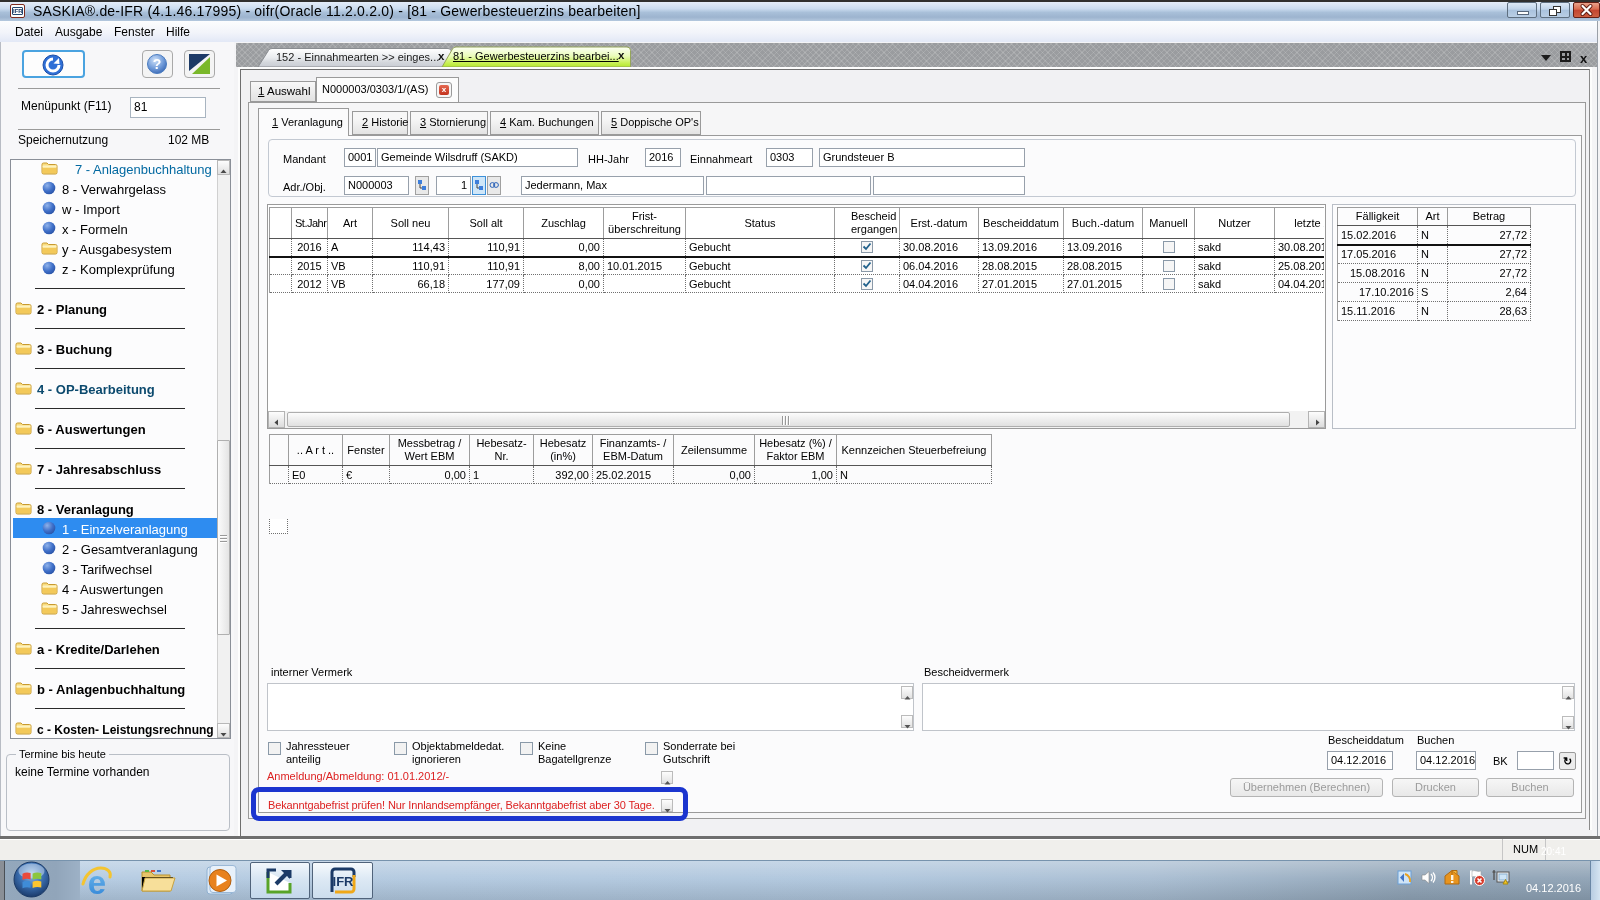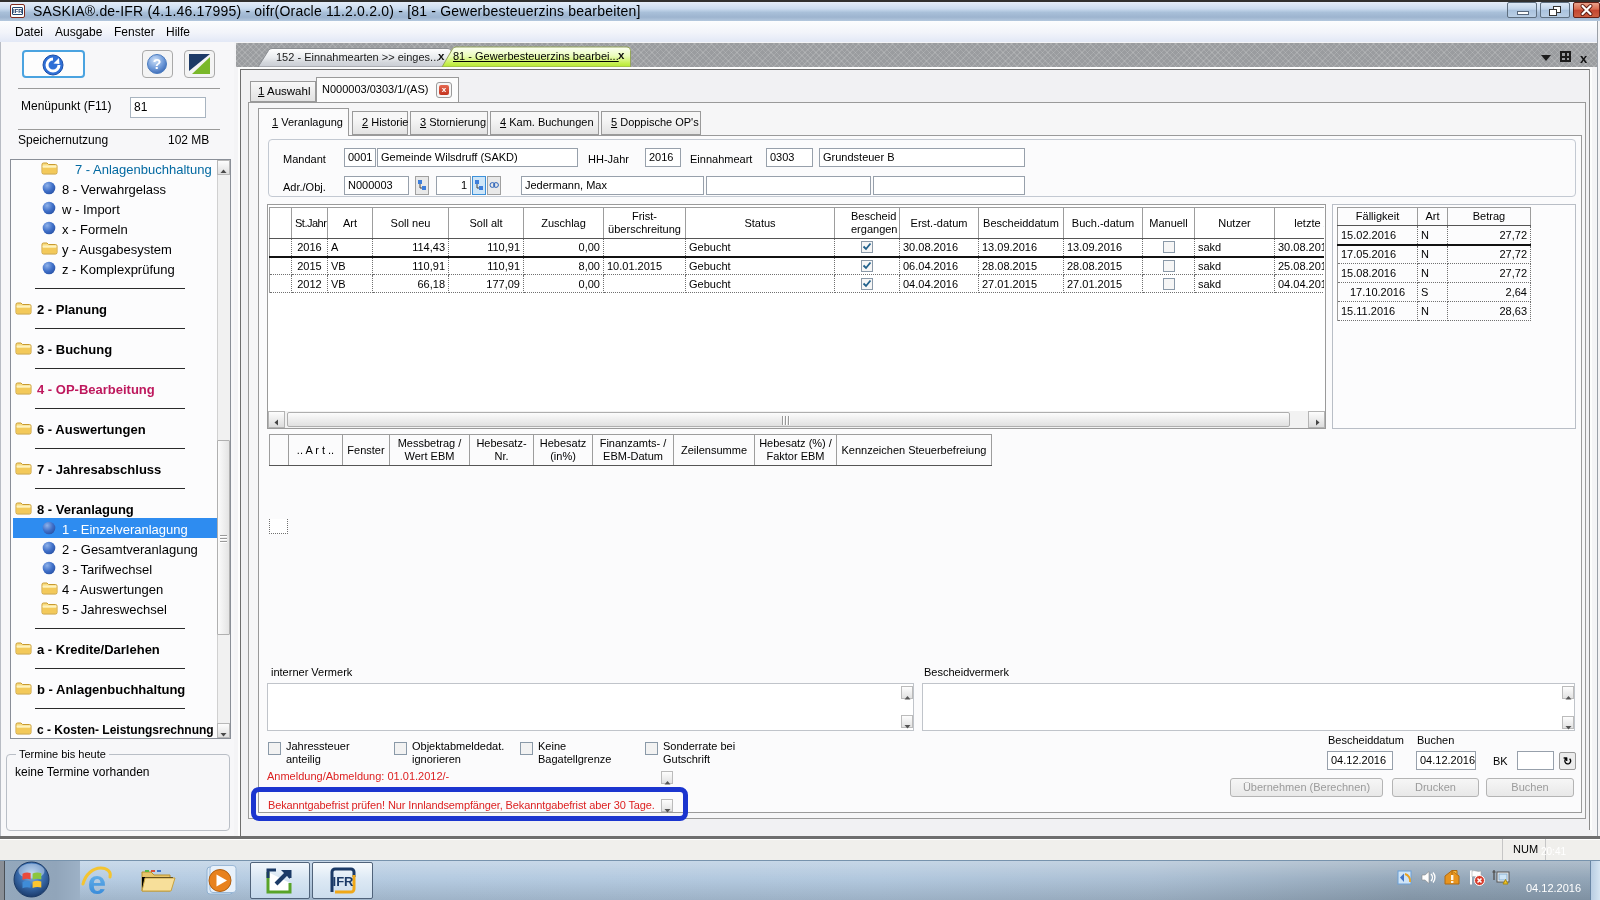--- a/index.html
+++ b/index.html
@@ -156,21 +156,21 @@
       <path d="M1.5 5.5 L15.5 5.5" stroke="#fdf2c0" stroke-width="2"></path>
       <rect x="1.5" y="7" width="14" height="5" fill="#f3c95a"></rect>
     </svg>
     <div class="abs" style="left:26px;top:182px;font-size:13px;font-weight:bold;color:#000;white-space:nowrap;">3 - Buchung</div>
     <div class="abs" style="left:24px;top:208px;width:150px;height:1px;background:#2a2a2a;"></div>
     <svg width="17" height="14" viewBox="0 0 17 14" style="position:absolute;left:4px;top:221px;">
       <path d="M1 3.5 a1.5 1.5 0 0 1 1.5 -1.5 L6 2 L7.5 3.5 L14.5 3.5 a1.5 1.5 0 0 1 1.5 1.5 L16 11.5 a1.5 1.5 0 0 1 -1.5 1.5 L2.5 13 a1.5 1.5 0 0 1 -1.5 -1.5 Z" fill="#f9dc7e" stroke="#c89a30"></path>
       <path d="M1.5 5.5 L15.5 5.5" stroke="#fdf2c0" stroke-width="2"></path>
       <rect x="1.5" y="7" width="14" height="5" fill="#f3c95a"></rect>
     </svg>
-    <div class="abs" style="left:26px;top:222px;font-size:13px;font-weight:bold;color:#be185d;white-space:nowrap;">4 - OP-Bearbeitung</div>
+    <div class="abs" style="left:26px;top:222px;font-size:13px;font-weight:bold;color:#0c4a6e;white-space:nowrap;">4 - OP-Bearbeitung</div>
     <div class="abs" style="left:24px;top:248px;width:150px;height:1px;background:#2a2a2a;"></div>
     <svg width="17" height="14" viewBox="0 0 17 14" style="position:absolute;left:4px;top:261px;">
       <path d="M1 3.5 a1.5 1.5 0 0 1 1.5 -1.5 L6 2 L7.5 3.5 L14.5 3.5 a1.5 1.5 0 0 1 1.5 1.5 L16 11.5 a1.5 1.5 0 0 1 -1.5 1.5 L2.5 13 a1.5 1.5 0 0 1 -1.5 -1.5 Z" fill="#f9dc7e" stroke="#c89a30"></path>
       <path d="M1.5 5.5 L15.5 5.5" stroke="#fdf2c0" stroke-width="2"></path>
       <rect x="1.5" y="7" width="14" height="5" fill="#f3c95a"></rect>
     </svg>
     <div class="abs" style="left:26px;top:262px;font-size:13px;font-weight:bold;color:#000;white-space:nowrap;">6 - Auswertungen</div>
     <div class="abs" style="left:24px;top:288px;width:150px;height:1px;background:#2a2a2a;"></div>
     <svg width="17" height="14" viewBox="0 0 17 14" style="position:absolute;left:4px;top:301px;">
       <path d="M1 3.5 a1.5 1.5 0 0 1 1.5 -1.5 L6 2 L7.5 3.5 L14.5 3.5 a1.5 1.5 0 0 1 1.5 1.5 L16 11.5 a1.5 1.5 0 0 1 -1.5 1.5 L2.5 13 a1.5 1.5 0 0 1 -1.5 -1.5 Z" fill="#f9dc7e" stroke="#c89a30"></path>
@@ -500,26 +500,26 @@
           <td style="border-right: 1px dotted rgb(112, 112, 112); border-bottom: 2px solid rgb(17, 17, 17); border-top: 1px dotted rgb(34, 34, 34); text-align: left;">15.02.2016</td>
           <td style="border-right: 1px dotted rgb(112, 112, 112); border-bottom: 2px solid rgb(17, 17, 17); border-top: 1px dotted rgb(34, 34, 34); text-align: left;">N</td>
           <td style="border-right: 1px dotted rgb(112, 112, 112); border-bottom: 2px solid rgb(17, 17, 17); border-top: 1px dotted rgb(34, 34, 34); text-align: right;">27,72</td>
         </tr>
         <tr style="height: 19px;">
           <td style="border-right: 1px dotted rgb(112, 112, 112); border-bottom: 1px dotted rgb(112, 112, 112); text-align: left;">17.05.2016</td>
           <td style="border-right: 1px dotted rgb(112, 112, 112); border-bottom: 1px dotted rgb(112, 112, 112); text-align: left;">N</td>
           <td style="border-right: 1px dotted rgb(112, 112, 112); border-bottom: 1px dotted rgb(112, 112, 112); text-align: right;">27,72</td>
         </tr>
         <tr style="height: 19px;">
-          <td style="border-right: 1px dotted rgb(112, 112, 112); border-bottom: 1px dotted rgb(112, 112, 112); text-align: left;">15.08.2016</td>
+          <td style="border-right: 1px dotted rgb(112, 112, 112); border-bottom: 1px dotted rgb(112, 112, 112); text-align: center;">15.08.2016</td>
           <td style="border-right: 1px dotted rgb(112, 112, 112); border-bottom: 1px dotted rgb(112, 112, 112); text-align: left;">N</td>
           <td style="border-right: 1px dotted rgb(112, 112, 112); border-bottom: 1px dotted rgb(112, 112, 112); text-align: right;">27,72</td>
         </tr>
         <tr style="height: 19px;">
-          <td style="border-right: 1px dotted rgb(112, 112, 112); border-bottom: 1px dotted rgb(112, 112, 112); text-align: center;">17.10.2016</td>
+          <td style="border-right: 1px dotted rgb(112, 112, 112); border-bottom: 1px dotted rgb(112, 112, 112); text-align: right;">17.10.2016</td>
           <td style="border-right: 1px dotted rgb(112, 112, 112); border-bottom: 1px dotted rgb(112, 112, 112); text-align: left;">S</td>
           <td style="border-right: 1px dotted rgb(112, 112, 112); border-bottom: 1px dotted rgb(112, 112, 112); text-align: right;">2,64</td>
         </tr>
         <tr style="height: 19px;">
           <td style="border-right: 1px dotted rgb(112, 112, 112); border-bottom: 1px dotted rgb(112, 112, 112); text-align: left;">15.11.2016</td>
           <td style="border-right: 1px dotted rgb(112, 112, 112); border-bottom: 1px dotted rgb(112, 112, 112); text-align: left;">N</td>
           <td style="border-right: 1px dotted rgb(112, 112, 112); border-bottom: 1px dotted rgb(112, 112, 112); text-align: right;">28,63</td>
         </tr>
       </tbody>
     </table>
@@ -545,20 +545,32 @@
           <th style="border-right: 1px solid rgb(157, 157, 157); border-bottom: 1px solid rgb(85, 85, 85); text-align: center; line-height: 13px;">.. A r t ..</th>
           <th style="border-right: 1px solid rgb(157, 157, 157); border-bottom: 1px solid rgb(85, 85, 85); text-align: center; line-height: 13px;">Fenster</th>
           <th style="border-right: 1px solid rgb(157, 157, 157); border-bottom: 1px solid rgb(85, 85, 85); text-align: center; line-height: 13px;">Messbetrag /<br>Wert EBM</th>
           <th style="border-right: 1px solid rgb(157, 157, 157); border-bottom: 1px solid rgb(85, 85, 85); text-align: center; line-height: 13px;">Hebesatz-<br>Nr.</th>
           <th style="border-right: 1px solid rgb(157, 157, 157); border-bottom: 1px solid rgb(85, 85, 85); text-align: center; line-height: 13px;">Hebesatz<br>(in%)</th>
           <th style="border-right: 1px solid rgb(157, 157, 157); border-bottom: 1px solid rgb(85, 85, 85); text-align: center; line-height: 13px;">Finanzamts- /<br>EBM-Datum</th>
           <th style="border-right: 1px solid rgb(157, 157, 157); border-bottom: 1px solid rgb(85, 85, 85); text-align: center; line-height: 13px;">Zeilensumme</th>
           <th style="border-right: 1px solid rgb(157, 157, 157); border-bottom: 1px solid rgb(85, 85, 85); text-align: center; line-height: 13px;">Hebesatz (%) /<br>Faktor EBM</th>
           <th style="border-right: 1px solid rgb(157, 157, 157); border-bottom: 1px solid rgb(85, 85, 85); text-align: center; line-height: 13px;">Kennzeichen Steuerbefreiung</th>
         </tr>
+        <tr style="height: 18px;">
+          <td style="border-right: 1px dotted rgb(112, 112, 112); border-bottom: 1px dotted rgb(112, 112, 112); text-align: left;"></td>
+          <td style="border-right: 1px dotted rgb(112, 112, 112); border-bottom: 1px dotted rgb(112, 112, 112); text-align: left;">E0</td>
+          <td style="border-right: 1px dotted rgb(112, 112, 112); border-bottom: 1px dotted rgb(112, 112, 112); text-align: left;">€</td>
+          <td style="border-right: 1px dotted rgb(112, 112, 112); border-bottom: 1px dotted rgb(112, 112, 112); text-align: right;">0,00</td>
+          <td style="border-right: 1px dotted rgb(112, 112, 112); border-bottom: 1px dotted rgb(112, 112, 112); text-align: left;">1</td>
+          <td style="border-right: 1px dotted rgb(112, 112, 112); border-bottom: 1px dotted rgb(112, 112, 112); text-align: right;">392,00</td>
+          <td style="border-right: 1px dotted rgb(112, 112, 112); border-bottom: 1px dotted rgb(112, 112, 112); text-align: left;">25.02.2015</td>
+          <td style="border-right: 1px dotted rgb(112, 112, 112); border-bottom: 1px dotted rgb(112, 112, 112); text-align: right;">0,00</td>
+          <td style="border-right: 1px dotted rgb(112, 112, 112); border-bottom: 1px dotted rgb(112, 112, 112); text-align: right;">1,00</td>
+          <td style="border-right: 1px dotted rgb(112, 112, 112); border-bottom: 1px dotted rgb(112, 112, 112); text-align: left;">N</td>
+        </tr>
       </tbody>
     </table>
   </div>
 <div class="abs" style="left:269px;top:519px;width:19px;height:15px;border-left:1px dotted #707070;border-right:1px dotted #707070;border-bottom:1px dotted #707070;background:#fff;"></div>
 
 <div class="lbl" style="left:271px;top:666px;">interner Vermerk</div>
 <div class="abs" style="left:267px;top:683px;width:647px;height:48px;background:#fff;border:1px solid #c0c4ca;"></div>
 <div class="abs" style="left:901px;top:686px;width:12px;height:13px;background:linear-gradient(#fdfdfd,#e2e2e2);border:1px solid #bbb;"><svg width="7" height="6" viewBox="0 0 7 6" style="margin:3px 0 0 2px;">
       <path d="M0.5 4.5 L3.5 1 L6.5 4.5 Z" fill="#555"></path>
     </svg></div>

